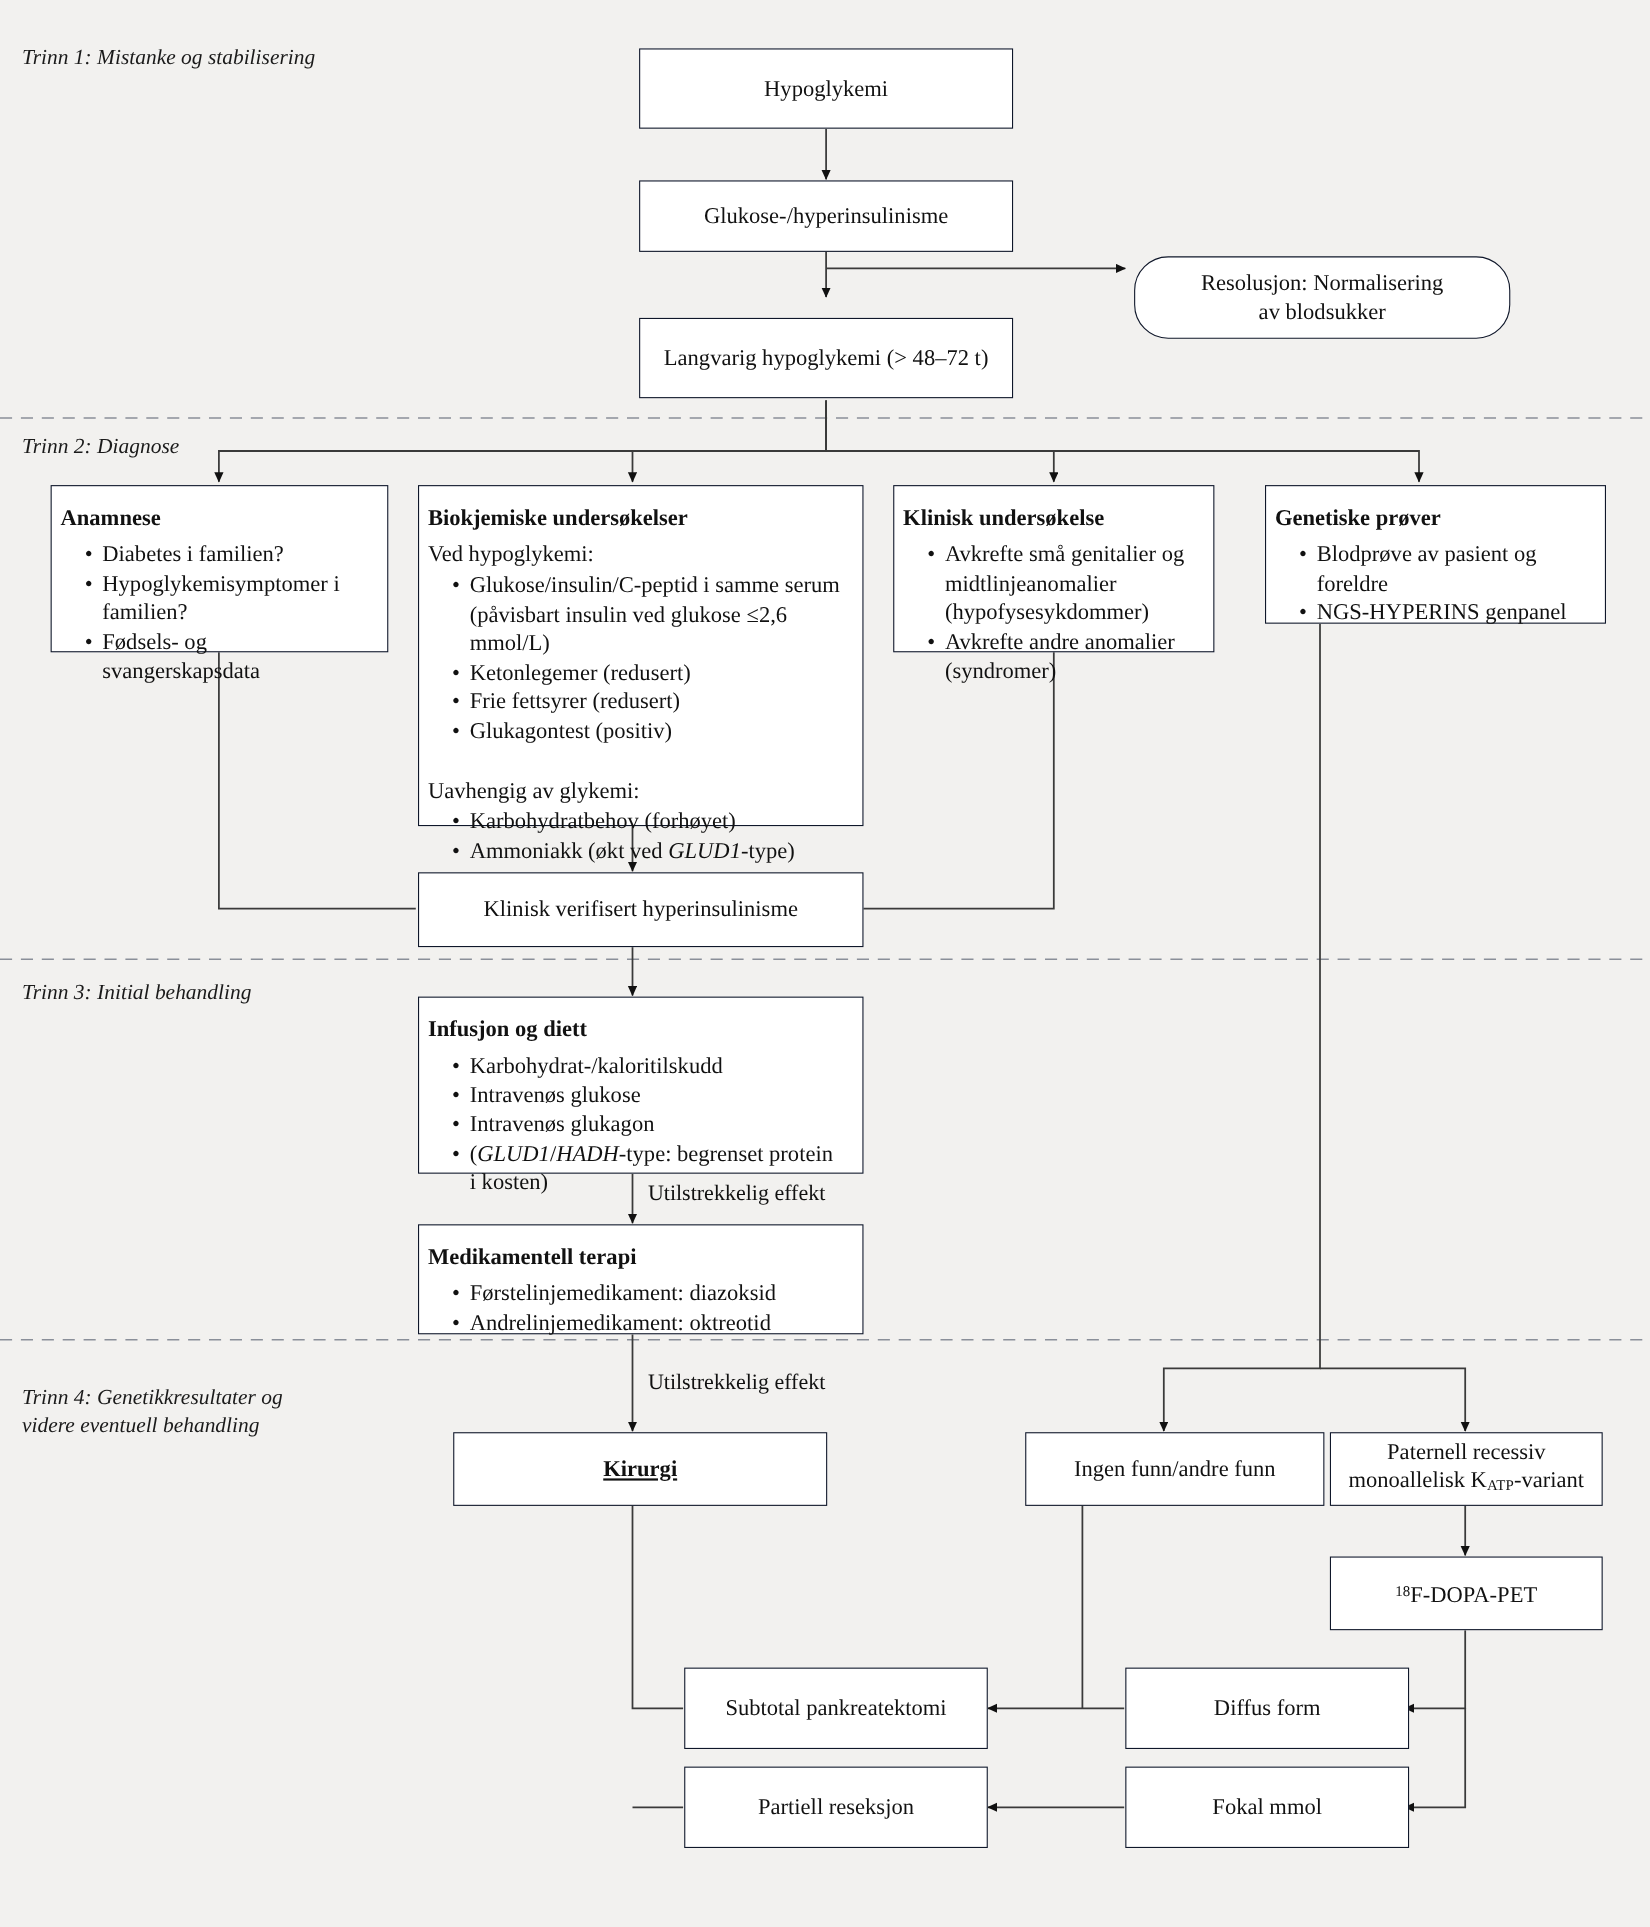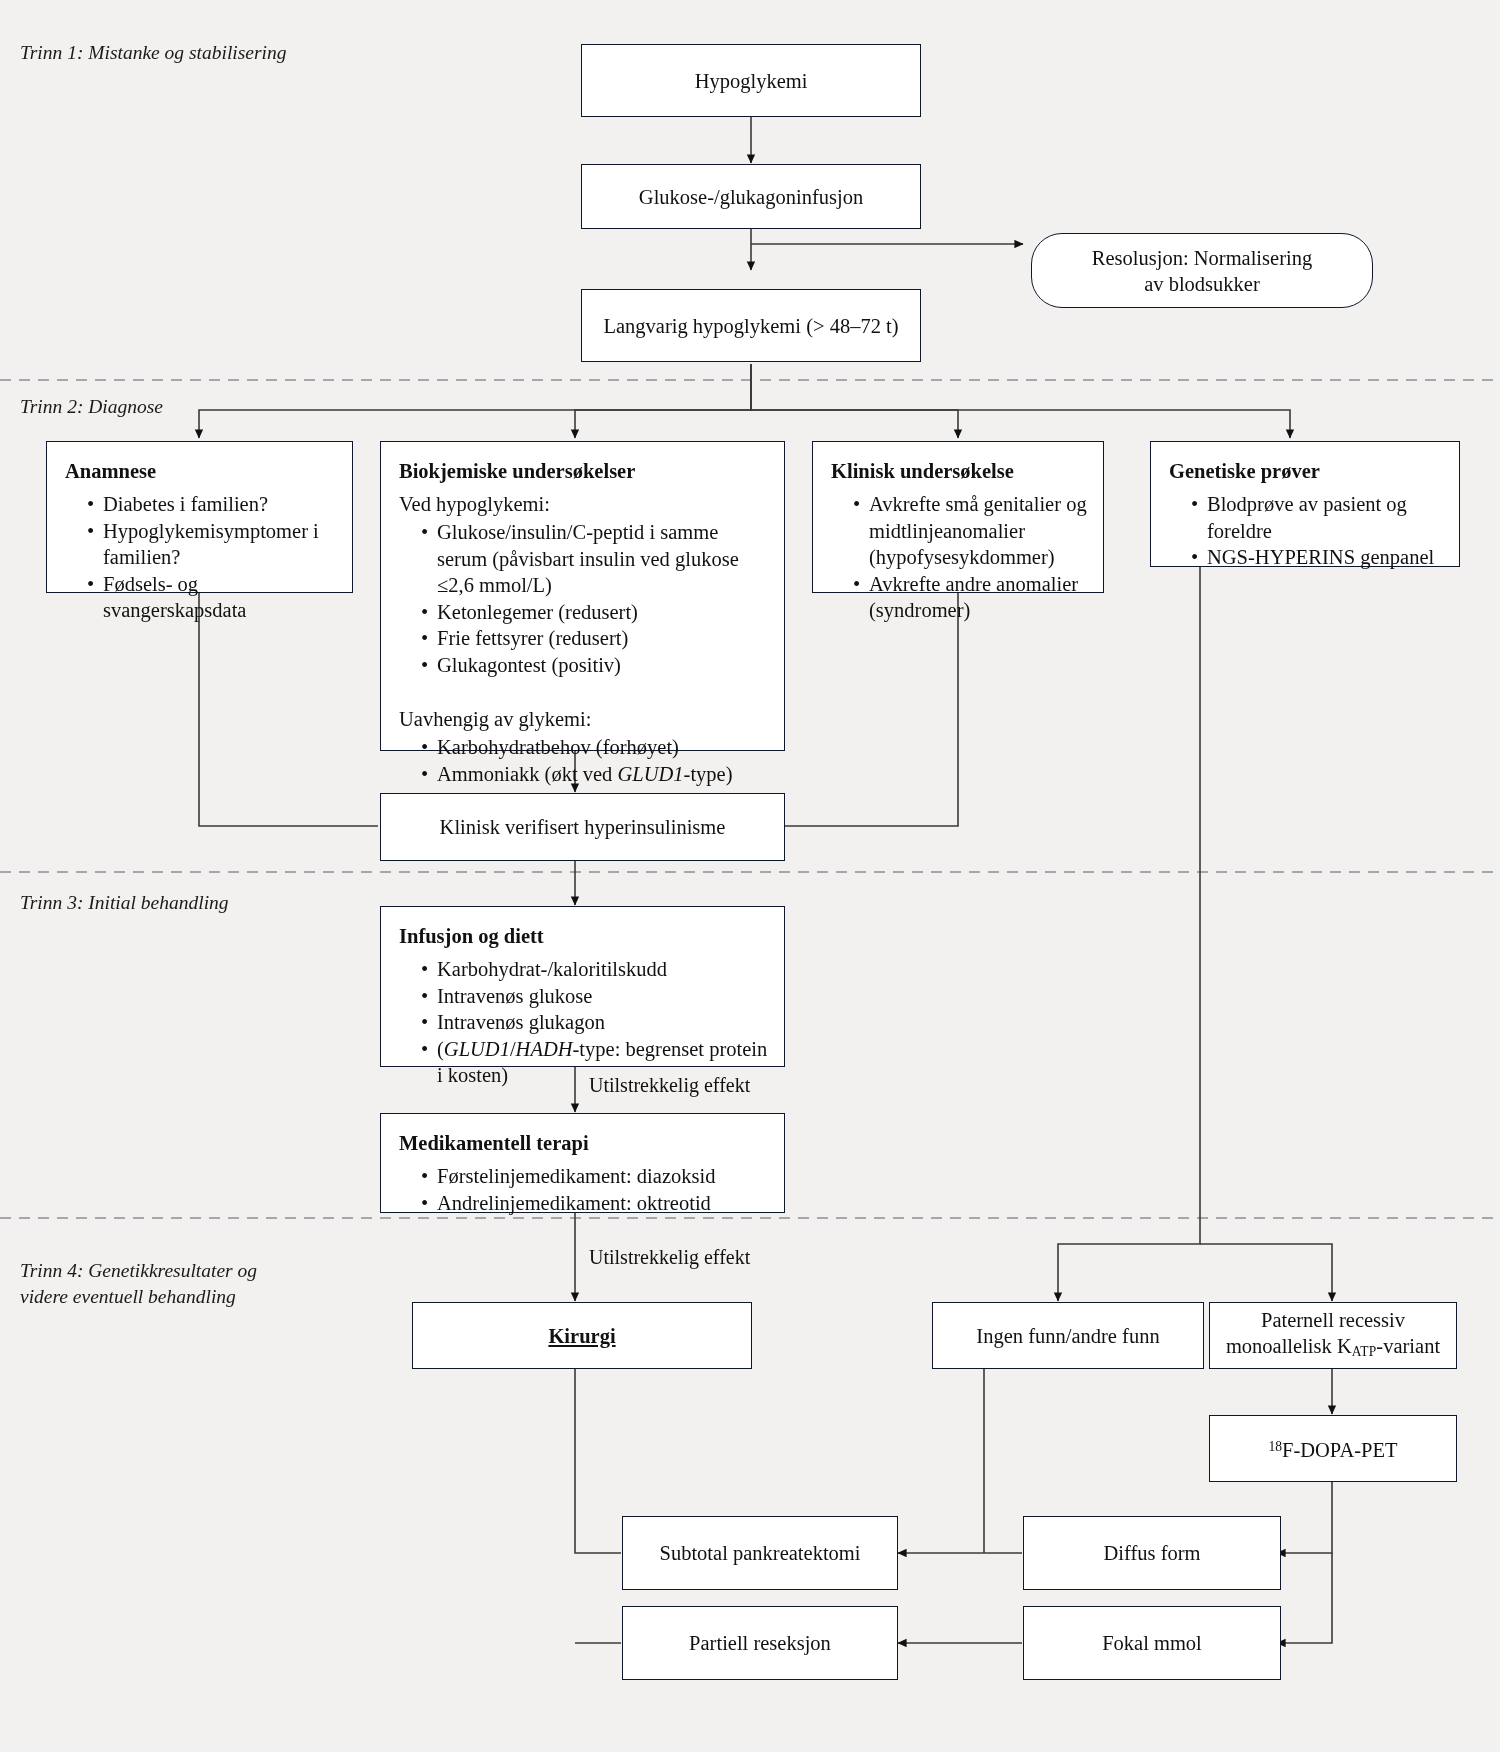--- a/index.html
+++ b/index.html
@@ -47,21 +47,21 @@
     color: #111111;
   }
   .node.center {
     display: flex;
     align-items: center;
     justify-content: center;
     text-align: center;
     padding: 6px 10px;
   }
   .node.listbox {
-    padding: 16px 16px 14px 18px;
+    padding: 16px 16px 14px 8px;
   }
 
   .node-title {
     font-weight: bold;
     font-size: 20.5px;
     line-height: 26px;
     margin: 0 0 7px 0;
   }
   .node-title.strong-center {
     text-align: center;
@@ -183,21 +183,21 @@
   <div class="step-label" style="left:20px; top:394px;">Trinn 2: Diagnose</div>
   <div class="step-label" style="left:20px; top:890px;">Trinn 3: Initial behandling</div>
   <div class="step-label" style="left:20px; top:1258px;">Trinn 4: Genetikkresultater og
 videre eventuell behandling</div>
 
   <div class="node center" style="left:581px; top:44px; width:340px; height:73px;">
     <span>Hypoglykemi</span>
   </div>
 
   <div class="node center" style="left:581px; top:164px; width:340px; height:65px;">
-    <span>Glukose-/glukagoninfusjon</span>
+    <span>Glukose-/hyperinsulinisme</span>
   </div>
 
   <div class="node center" style="left:1031px; top:233px; width:342px; height:75px;border-radius:31px;">
     <span style="white-space:pre-line;">Resolusjon: Normalisering
 av blodsukker</span>
   </div>
 
   <div class="node center" style="left:581px; top:289px; width:340px; height:73px;">
     <span>Langvarig hypoglykemi (&gt; 48–72 t)</span>
   </div>

